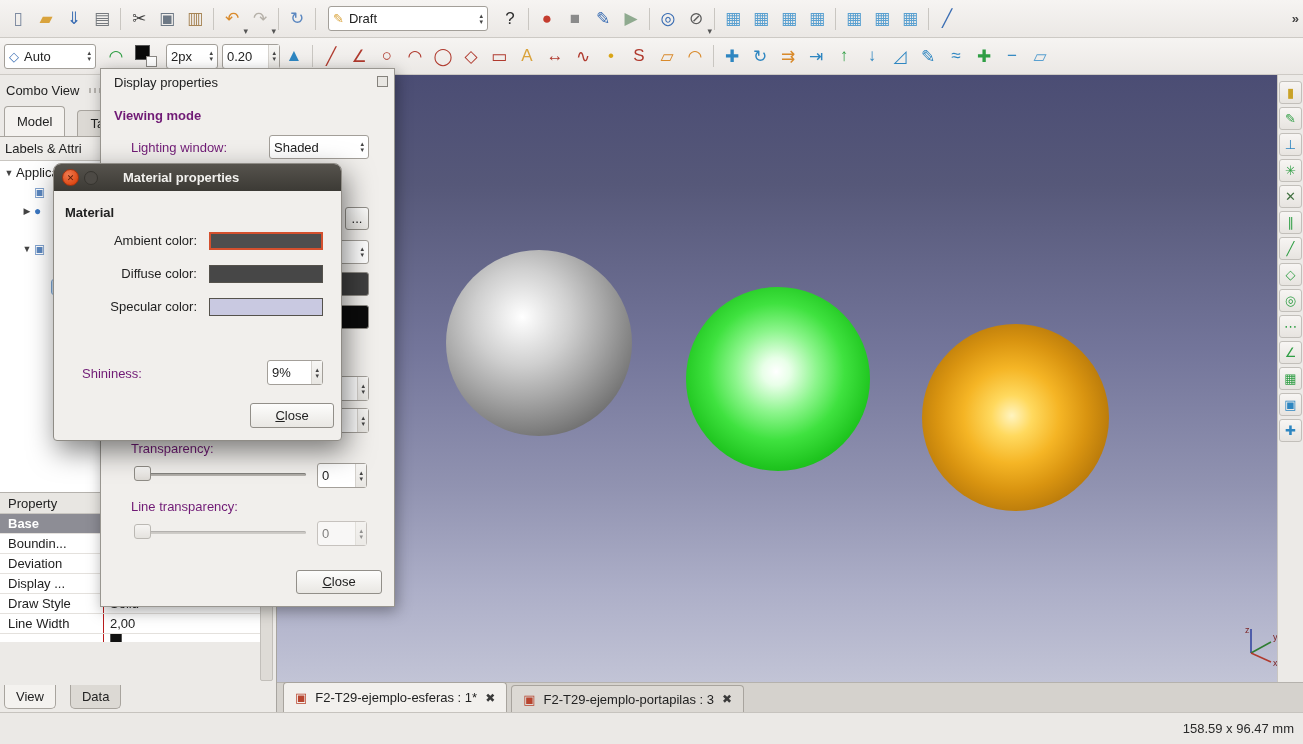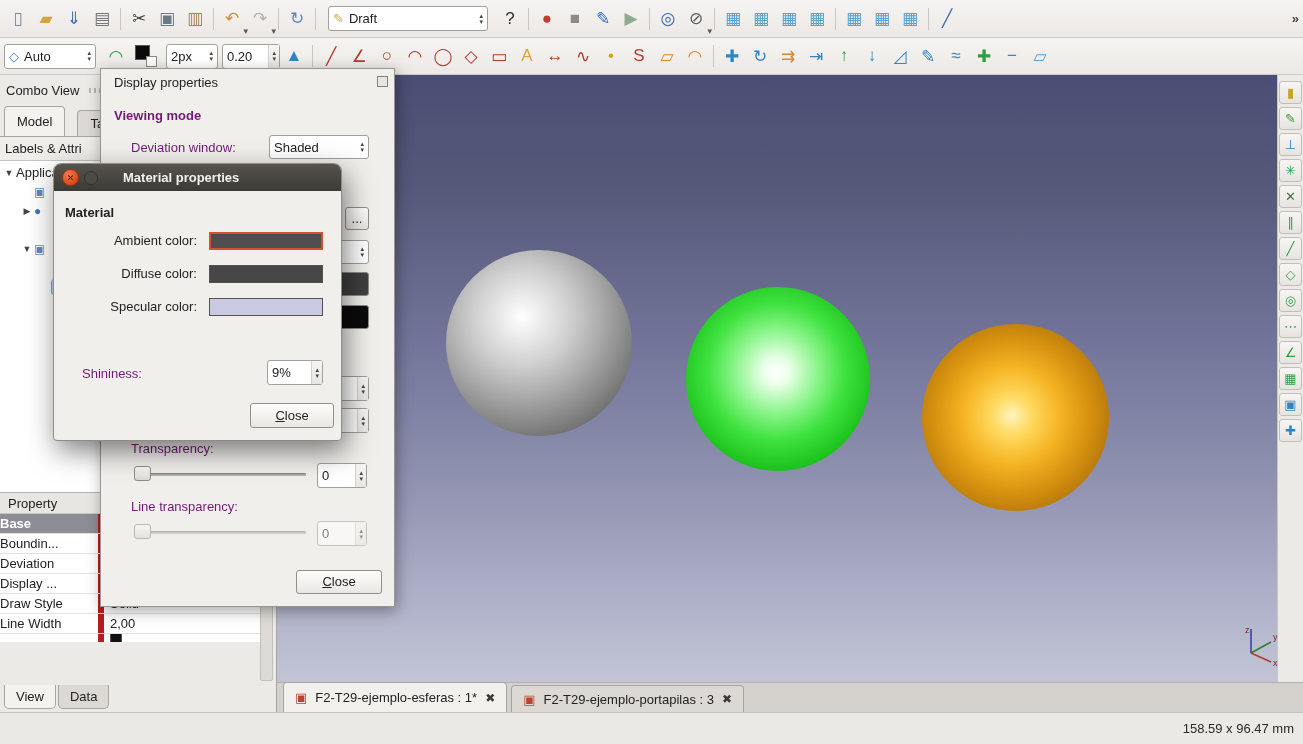--- a/index.html
+++ b/index.html
@@ -39,29 +39,29 @@
   .cv-tab.active{background:#f4f2ef;height:30px;line-height:30px}
   .tree-header{position:absolute;top:62px;left:0;width:100%;height:24px;line-height:24px;padding-left:5px;background:#efedea;border-bottom:1px solid #c9c6c1}
   .tree{position:absolute;top:86px;left:0;width:100%;height:331px;background:#fff;overflow:hidden;padding-top:2px}
   .tree-row{display:flex;align-items:center;height:19px}
   .tree-caret{width:14px;font-size:9px;color:#444;text-align:center;flex:none}
   .tree-icon{font-size:12px;margin-right:4px;line-height:14px}
   .tree-row.selected .tree-icon{background:#c8ddf2;outline:1px solid #7aa7d8;border-radius:2px}
   .prop-header{position:absolute;top:417px;left:0;width:100%;height:22px;line-height:22px;padding-left:8px;background:#e8e6e2;border-top:1px solid #b5b2ad;border-bottom:1px solid #c9c6c1}
   .prop-grid{position:absolute;top:439px;left:0;width:262px}
   .prop-row{display:flex;height:20px;border-bottom:1px solid #e4e1dd;background:#fff;align-items:stretch}
-  .prop-row .pname{width:104px;border-right:6px solid #b91c1c;display:flex;align-items:center;overflow:hidden;white-space:nowrap}
+  .prop-row .pname{width:104px;padding-left:8px;border-right:1px solid #b91c1c;display:flex;align-items:center;overflow:hidden;white-space:nowrap}
   .prop-row .pval{flex:1;padding-left:6px;display:flex;align-items:center;gap:4px;overflow:hidden;white-space:nowrap}
   .prop-row.group{background:#8d8d95;color:#fff;font-weight:bold}
   .prop-row.hl{background:#f3e8e8}
   .prop-row.partial{height:8px;overflow:hidden;border-bottom:none}
   .pswatch{width:12px;height:12px;border:1px solid #555;flex:none}
   .pscroll{position:absolute;right:3px;top:439px;height:167px;width:13px;background:#dedbd6;border:1px solid #c2bfba;border-radius:2px}
   .pscroll .thumb{position:absolute;left:1px;right:1px;top:16px;height:72px;background:linear-gradient(#d2cfca,#bdbab4);border:1px solid #a8a59f;border-radius:2px}
-  .btabs{position:absolute;top:610px;left:4px;display:flex;gap:2px}
+  .btabs{position:absolute;top:610px;left:4px;display:flex;gap:14px}
   .btab{padding:0 11px;height:24px;line-height:24px;border:1px solid #a8a49e;border-top:none;border-radius:0 0 5px 5px;background:#dcd9d4}
   .btab.active{background:#f4f2ef}
 
   
   .viewport{position:absolute;left:277px;top:75px;width:1000px;height:607px;overflow:hidden}
   .sphere{position:absolute;border-radius:50%}
   .axis{position:absolute;left:960px;top:548px;width:44px;height:44px}
 
   
   .right-toolbar{position:absolute;left:1277px;top:75px;width:26px;height:607px;background:#eceae7;border-left:1px solid #c9c6c1;display:flex;flex-direction:column;align-items:center;padding-top:6px}
@@ -563,21 +563,21 @@
 
     <div class="btab active">View</div>
         <div class="btab">Data</div>
       </div>
   </div>
 
   <div class="display-panel">
     <div class="dp-title">Display properties</div>
     <div class="dp-float"></div>
     <div class="dp-label bold" style="left:13px;top:39px">Viewing mode</div>
-    <div class="dp-label" style="left:30px;top:71px">Deviation window:</div>
+    <div class="dp-label" style="left:30px;top:71px">Lighting window:</div>
     <div class="combo dp-combo" style="left:168px;top:66px;width:100px">
       <span>Shaded</span>
       <span class="spin">
           <span>▴</span>
           <span>▾</span>
         </span>
     </div>
     <div class="btn" style="left:244px;top:138px;width:24px;height:23px">...</div>
     <div class="combo dp-combo" style="left:108px;top:171px;width:160px">
       <span class="spin">

